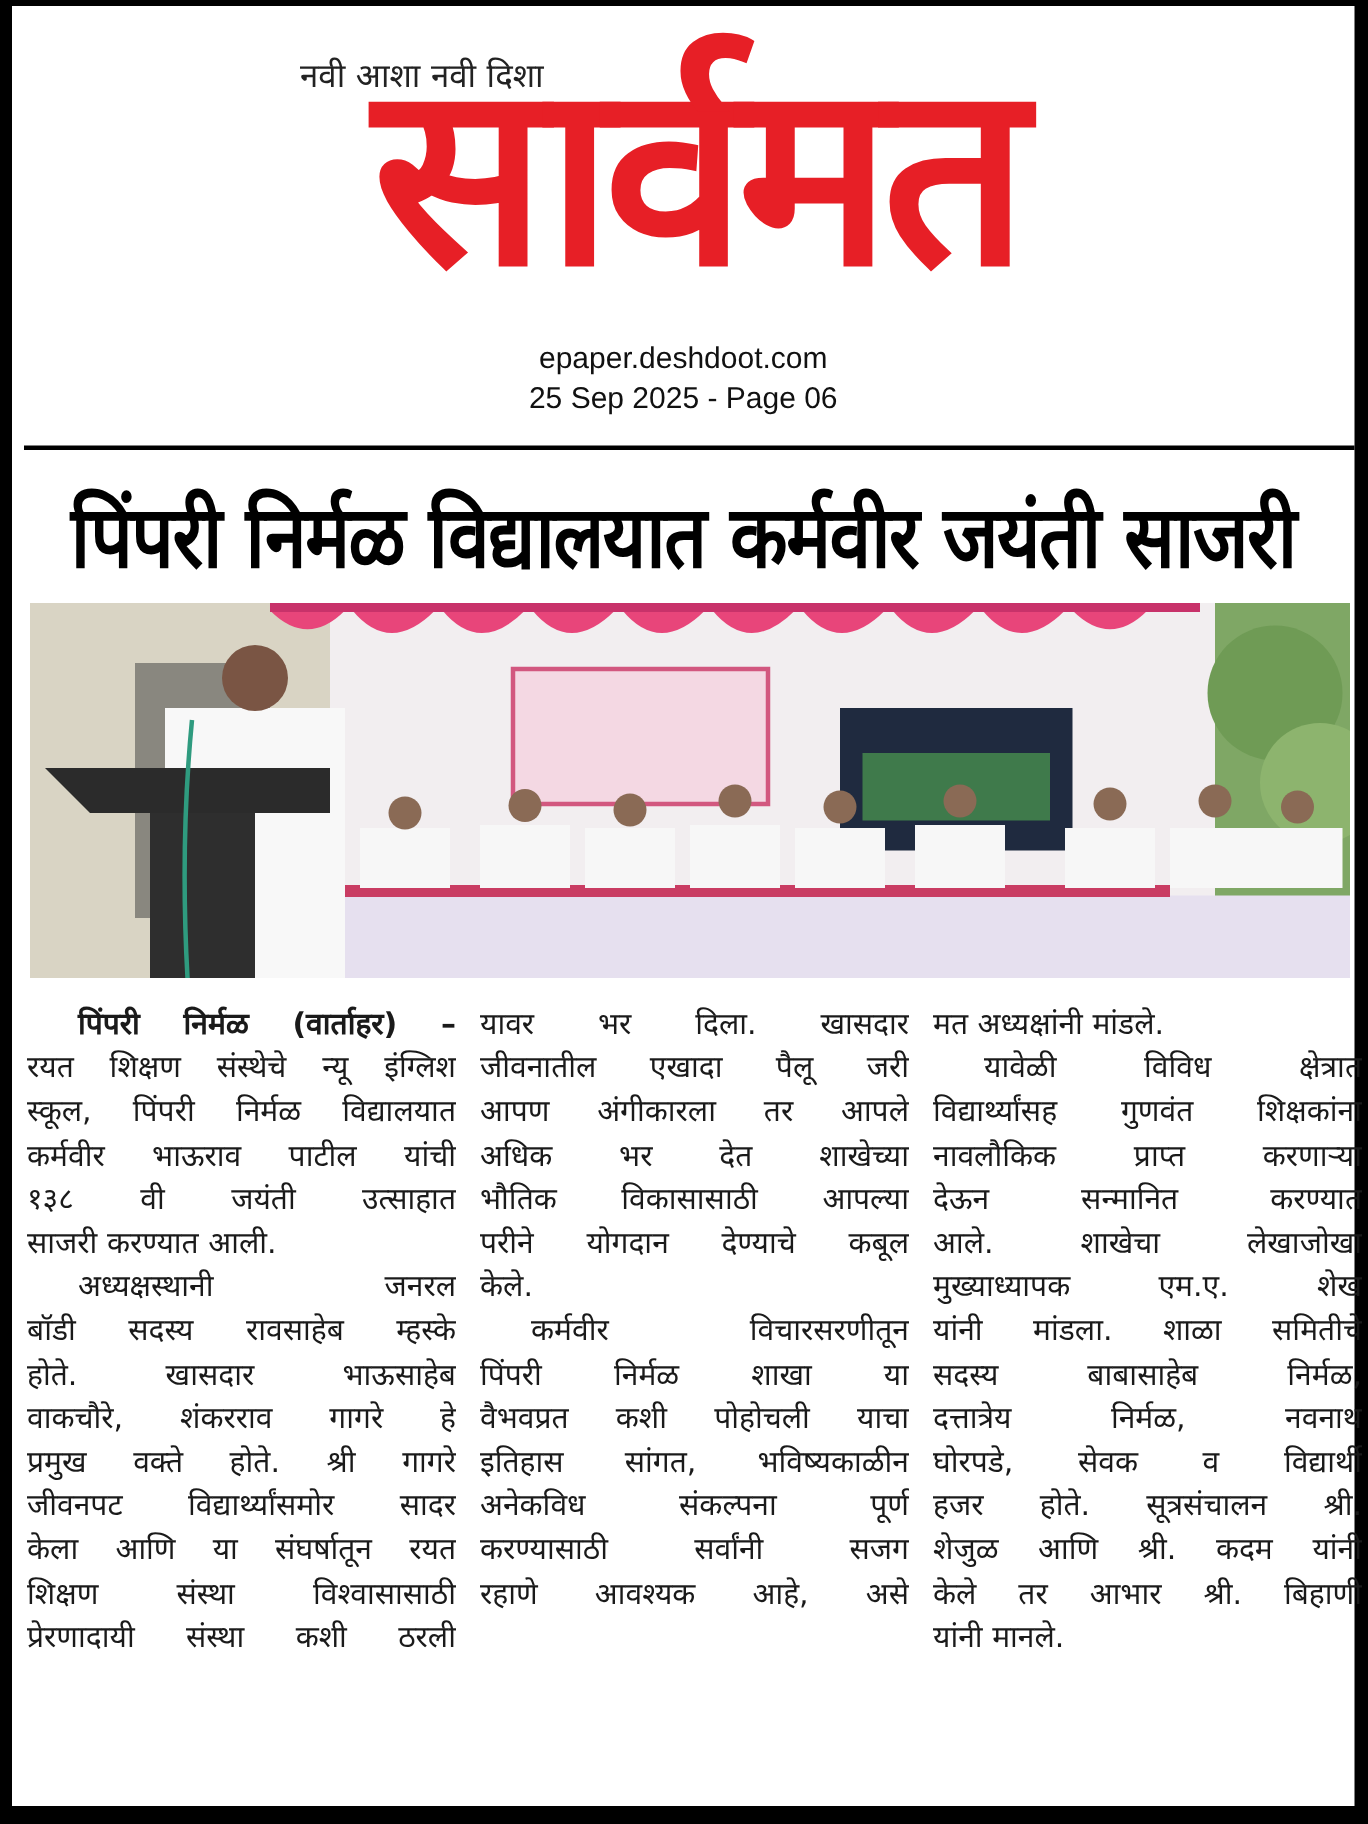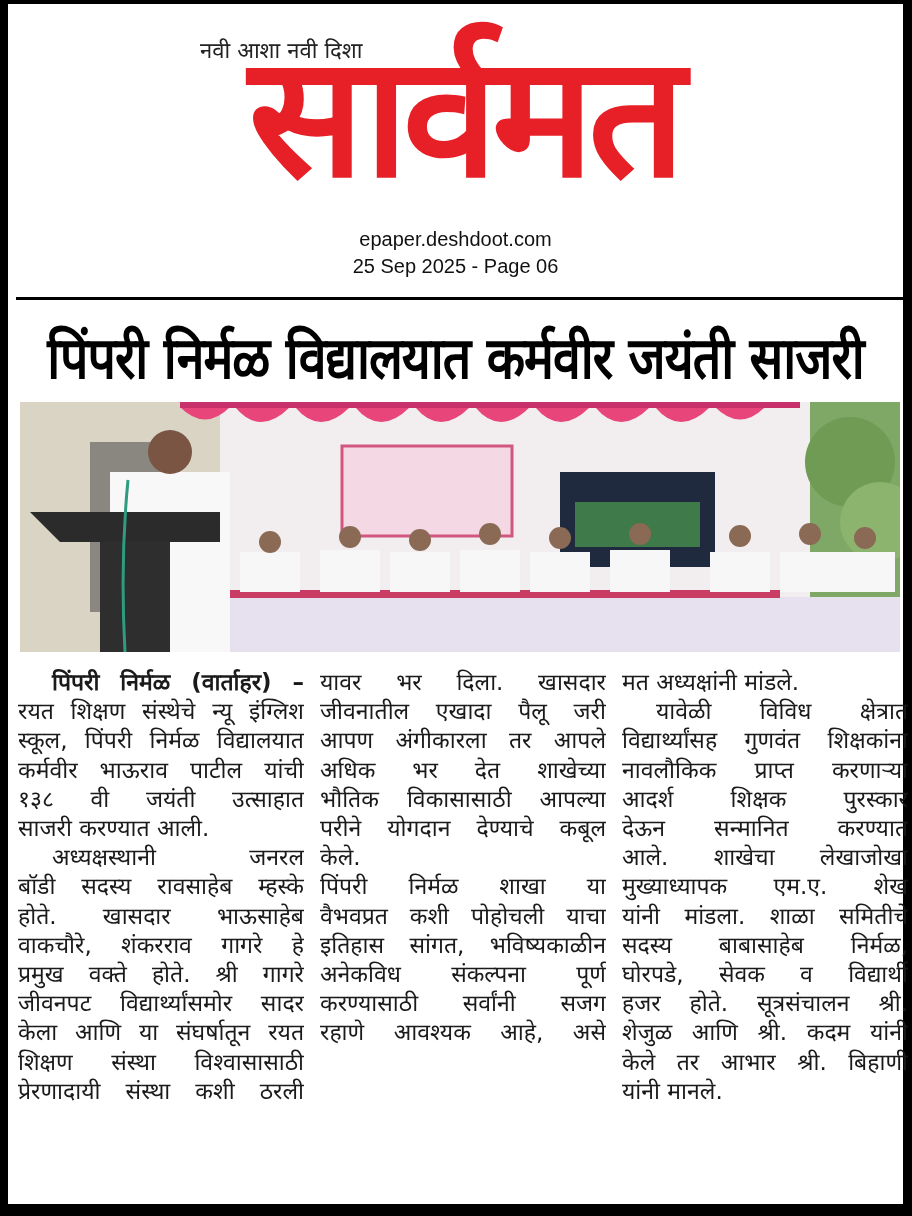--- a/index.html
+++ b/index.html
@@ -33,21 +33,21 @@
       font-family: "DejaVu Sans", sans-serif; font-weight: bold; font-size: 50px;
       color: #000; letter-spacing: -1px; line-height: 84px;
       transform: scaleY(1.15); transform-origin: top;
     }
     .photo {
       position: absolute; left: 12px; top: 398px; width: 880px; height: 250px;
       overflow: hidden; background: #d8d4cc;
     }
     .col {
       position: absolute; top: 664px; width: 286px;
-      font-family: "DejaVu Sans", sans-serif; font-size: 23px; line-height: 29.2px;
+      font-family: "DejaVu Sans", sans-serif; font-size: 20px; line-height: 29.2px;
       color: #1a1a1a; text-align: justify;
     }
     .col .line { display: block; text-align: justify; text-align-last: justify; white-space: nowrap; overflow: hidden; }
     .col .line.last { text-align-last: left; }
     .col .indent { padding-left: 34px; }
     .dateline { font-weight: bold; }
     .c1 { left: 10px; }
     .c2 { left: 312px; }
     .c3 { left: 614px; }
   </style>
@@ -143,39 +143,40 @@
   </div>
 
   <div class="col c2">
     <span class="line">यावर भर दिला. खासदार</span>
     <span class="line">जीवनातील एखादा पैलू जरी</span>
     <span class="line">आपण अंगीकारला तर आपले</span>
     <span class="line">अधिक भर देत शाखेच्या</span>
     <span class="line">भौतिक विकासासाठी आपल्या</span>
     <span class="line">परीने योगदान देण्याचे कबूल</span>
     <span class="line last">केले.</span>
+    <span class="line indent">कर्मवीर विचारसरणीतून</span>
     <span class="line">पिंपरी निर्मळ शाखा या</span>
     <span class="line">वैभवप्रत कशी पोहोचली याचा</span>
     <span class="line">इतिहास सांगत, भविष्यकाळीन</span>
     <span class="line">अनेकविध संकल्पना पूर्ण</span>
     <span class="line">करण्यासाठी सर्वांनी सजग</span>
     <span class="line">रहाणे आवश्यक आहे, असे</span>
   </div>
 
   <div class="col c3">
     <span class="line last">मत अध्यक्षांनी मांडले.</span>
     <span class="line indent">यावेळी विविध क्षेत्रात</span>
     <span class="line">विद्यार्थ्यांसह गुणवंत शिक्षकांना</span>
     <span class="line">नावलौकिक प्राप्त करणाऱ्या</span>
-    <span class="line">आदर्श शिक्षक पुरस्कार</span>
     <span class="line">देऊन सन्मानित करण्यात</span>
     <span class="line">आले. शाखेचा लेखाजोखा</span>
     <span class="line">मुख्याध्यापक एम.ए. शेख</span>
     <span class="line">यांनी मांडला. शाळा समितीचे</span>
     <span class="line">सदस्य बाबासाहेब निर्मळ,</span>
+    <span class="line">दत्तात्रेय निर्मळ, नवनाथ</span>
     <span class="line">घोरपडे, सेवक व विद्यार्थी</span>
     <span class="line">हजर होते. सूत्रसंचालन श्री.</span>
     <span class="line">शेजुळ आणि श्री. कदम यांनी</span>
     <span class="line">केले तर आभार श्री. बिहाणी</span>
     <span class="line last">यांनी मानले.</span>
   </div>
 
 </div>
 
 </body></html>

